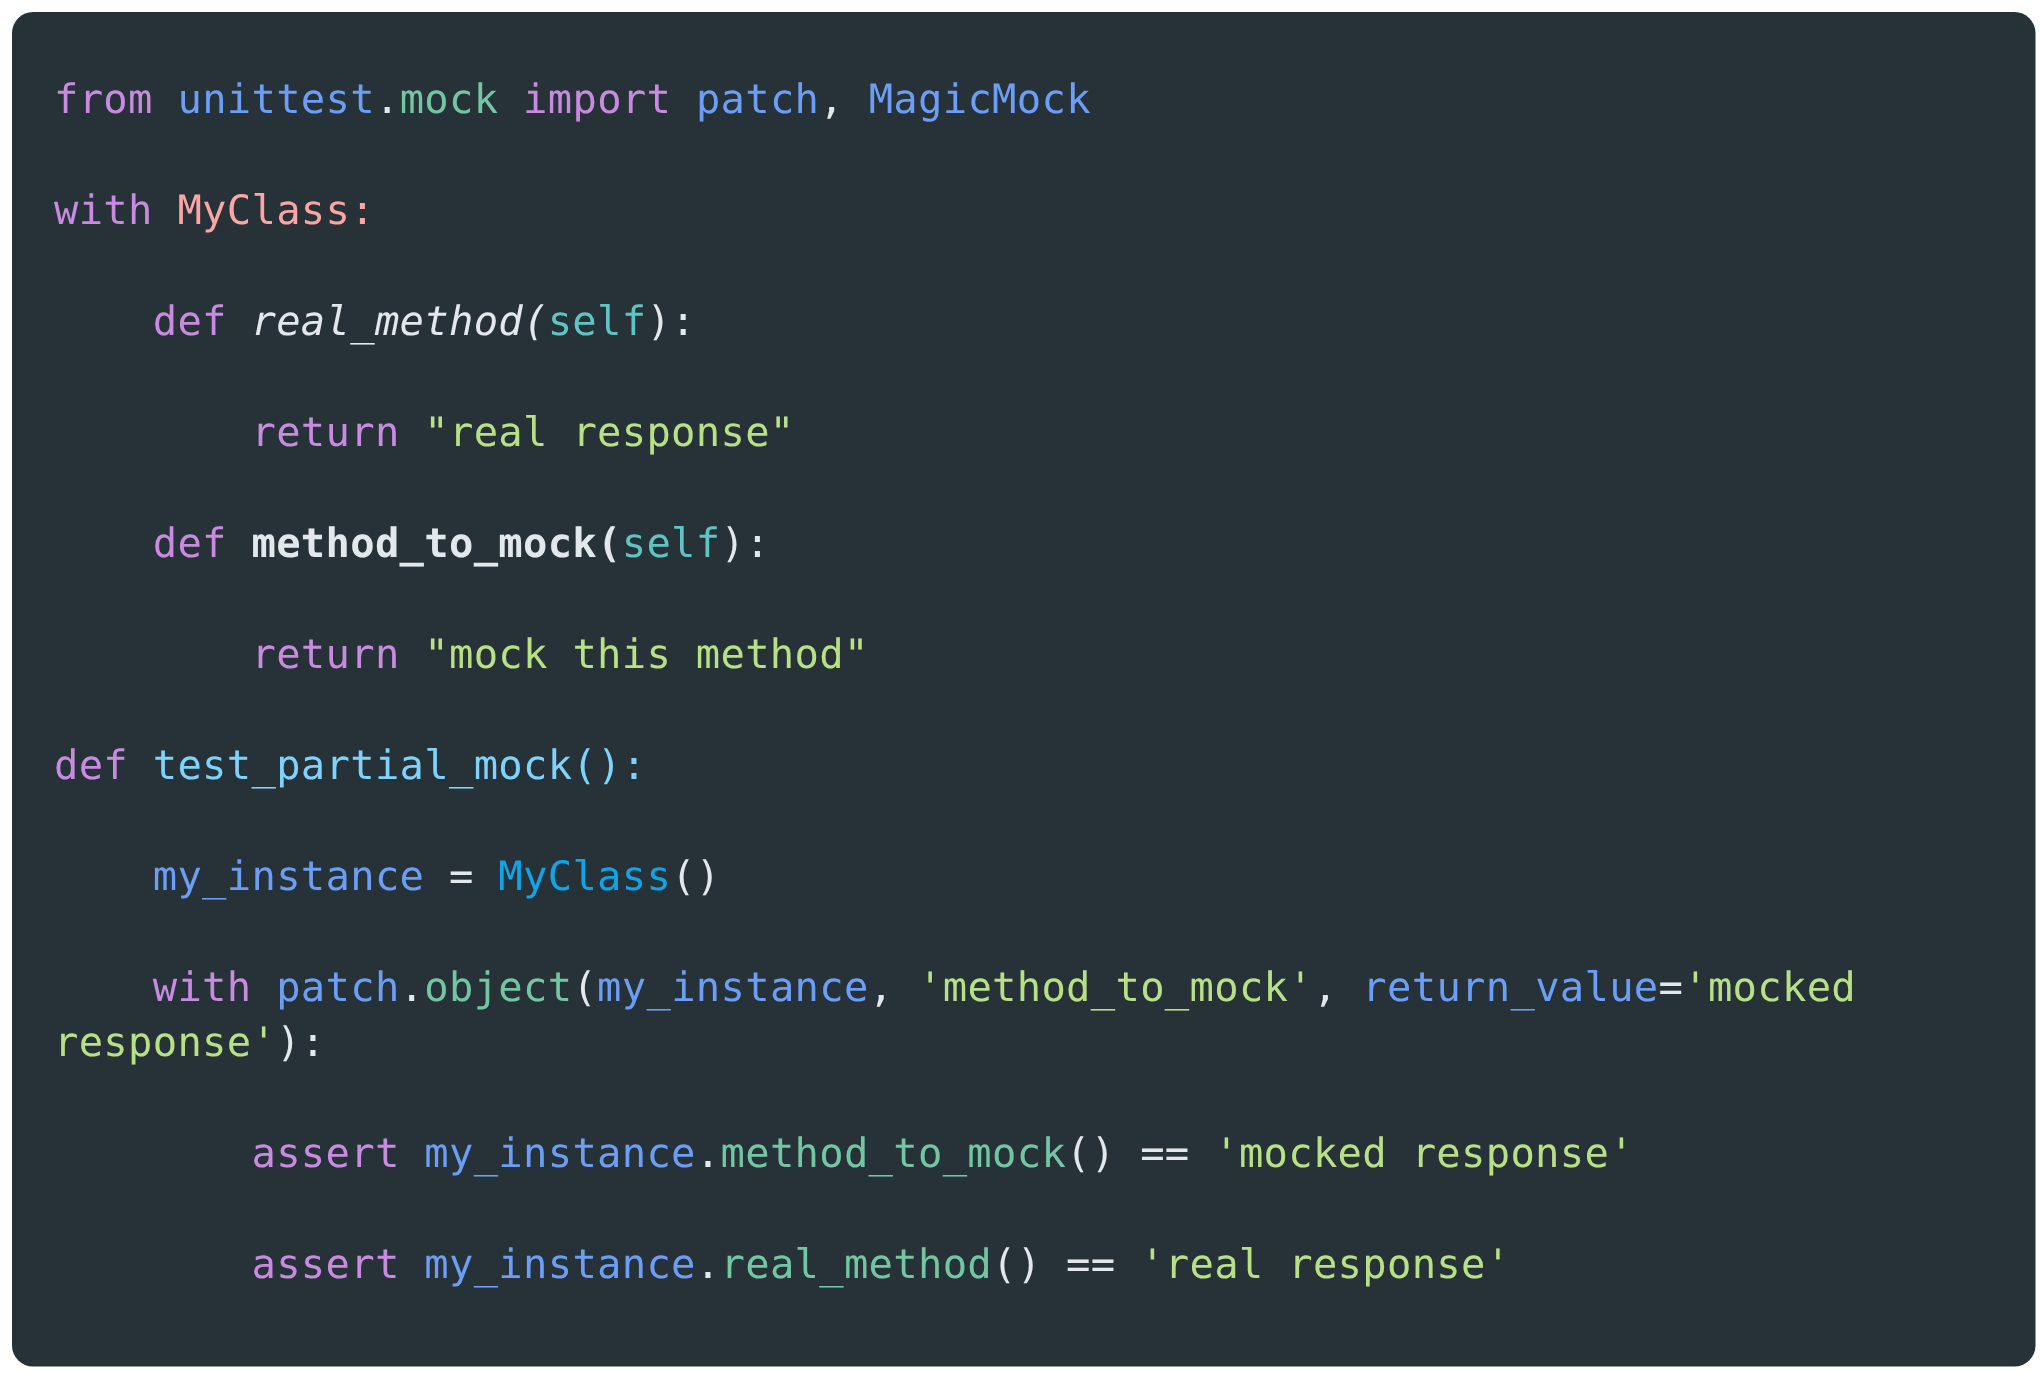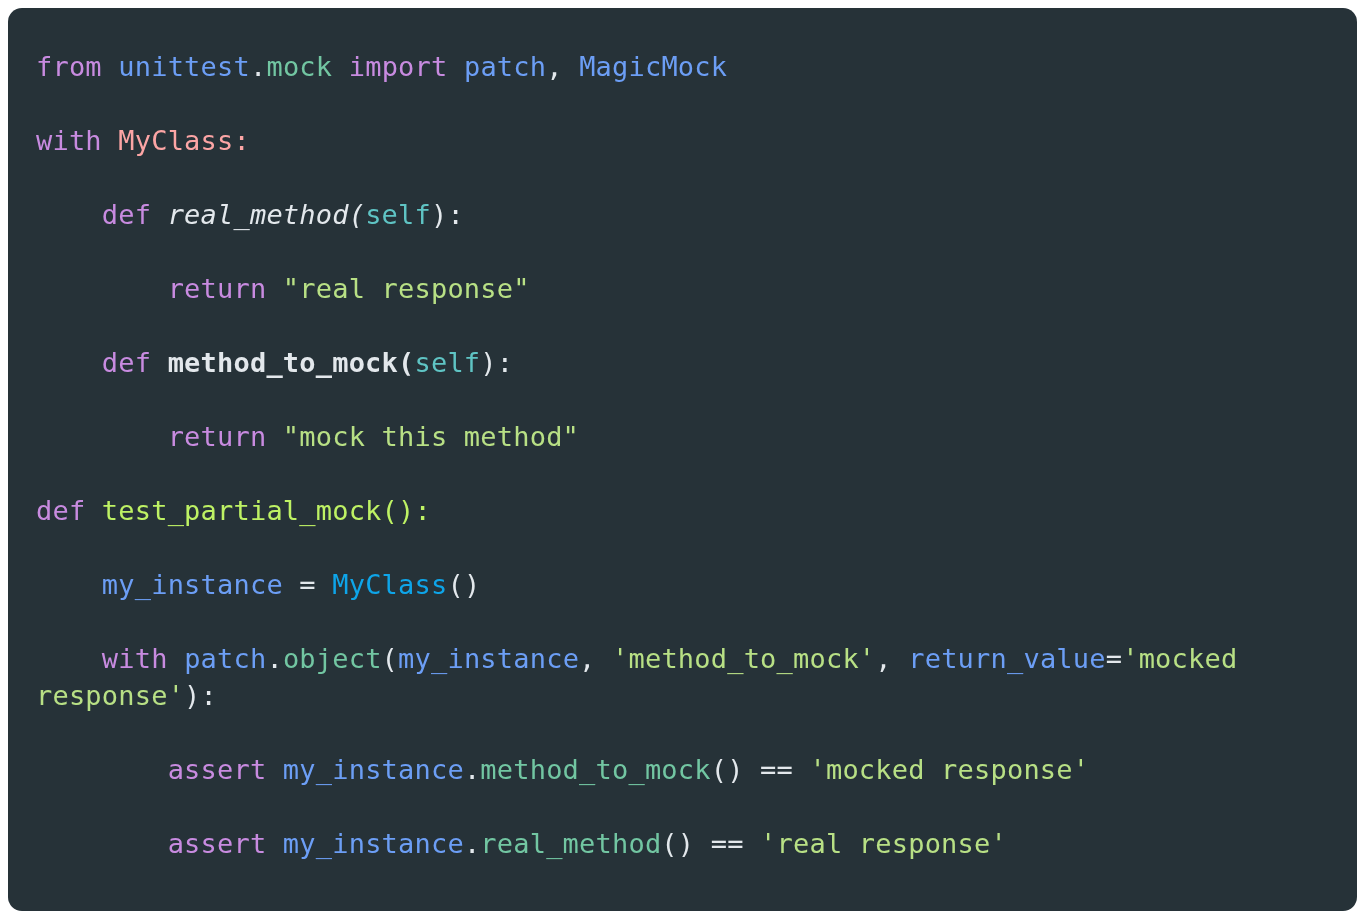--- a/index.html
+++ b/index.html
@@ -45,21 +45,21 @@
       <div class="code-line"><span style="color: rgb(200, 139, 224);">with</span><span style="color: #fca5a5;"> MyClass:</span></div>
       <div class="code-line"></div>
       <div class="code-line"><span style="color: rgb(227, 232, 236);">    </span><span style="color: rgb(200, 139, 224);">def</span><span style="color: rgb(227, 232, 236); font-style: italic;"> real_method(</span><span style="color: rgb(95, 196, 196);">self</span><span style="color: rgb(227, 232, 236);">):</span></div>
       <div class="code-line"></div>
       <div class="code-line"><span style="color: rgb(227, 232, 236);">        </span><span style="color: rgb(200, 139, 224);">return</span><span style="color: rgb(227, 232, 236);"> </span><span style="color: rgb(184, 224, 133);">"real response"</span></div>
       <div class="code-line"></div>
       <div class="code-line"><span style="color: rgb(227, 232, 236);">    </span><span style="color: rgb(200, 139, 224);">def</span><span style="color: rgb(227, 232, 236); font-weight: bold;"> method_to_mock(</span><span style="color: rgb(95, 196, 196);">self</span><span style="color: rgb(227, 232, 236);">):</span></div>
       <div class="code-line"></div>
       <div class="code-line"><span style="color: rgb(227, 232, 236);">        </span><span style="color: rgb(200, 139, 224);">return</span><span style="color: rgb(227, 232, 236);"> </span><span style="color: rgb(184, 224, 133);">"mock this method"</span></div>
       <div class="code-line"></div>
-      <div class="code-line"><span style="color: rgb(200, 139, 224);">def</span><span style="color: #bef264;"> test_partial_mock():</span></div>
+      <div class="code-line"><span style="color: rgb(200, 139, 224);">def</span><span style="color: #7dd3fc;"> test_partial_mock():</span></div>
       <div class="code-line"></div>
       <div class="code-line"><span style="color: rgb(227, 232, 236);">    </span><span style="color: rgb(108, 158, 245);">my_instance</span><span style="color: rgb(227, 232, 236);"> = </span><span style="color: #0ea5e9; text-align: right;">MyClass</span><span style="color: rgb(227, 232, 236);">()</span></div>
       <div class="code-line"></div>
       <div class="code-line"><span style="color: rgb(227, 232, 236);">    </span><span style="color: rgb(200, 139, 224);">with</span><span style="color: rgb(227, 232, 236);"> </span><span style="color: rgb(108, 158, 245);">patch</span><span style="color: rgb(227, 232, 236);">.</span><span style="color: rgb(114, 198, 162);">object</span><span style="color: rgb(227, 232, 236);">(</span><span style="color: rgb(108, 158, 245);">my_instance</span><span style="color: rgb(227, 232, 236);">, </span><span style="color: rgb(184, 224, 133);">'method_to_mock'</span><span style="color: rgb(227, 232, 236);">, </span><span style="color: rgb(108, 158, 245);">return_value</span><span style="color: rgb(227, 232, 236);">=</span><span style="color: rgb(184, 224, 133);">'mocked response'</span><span style="color: rgb(227, 232, 236);">):</span></div>
       <div class="code-line"></div>
       <div class="code-line"><span style="color: rgb(227, 232, 236);">        </span><span style="color: rgb(200, 139, 224);">assert</span><span style="color: rgb(227, 232, 236);"> </span><span style="color: rgb(108, 158, 245);">my_instance</span><span style="color: rgb(227, 232, 236);">.</span><span style="color: rgb(114, 198, 162);">method_to_mock</span><span style="color: rgb(227, 232, 236);">() == </span><span style="color: rgb(184, 224, 133);">'mocked response'</span></div>
       <div class="code-line"></div>
       <div class="code-line"><span style="color: rgb(227, 232, 236);">        </span><span style="color: rgb(200, 139, 224);">assert</span><span style="color: rgb(227, 232, 236);"> </span><span style="color: rgb(108, 158, 245);">my_instance</span><span style="color: rgb(227, 232, 236);">.</span><span style="color: rgb(114, 198, 162);">real_method</span><span style="color: rgb(227, 232, 236);">() == </span><span style="color: rgb(184, 224, 133);">'real response'</span></div>
     </div>
 </div>

